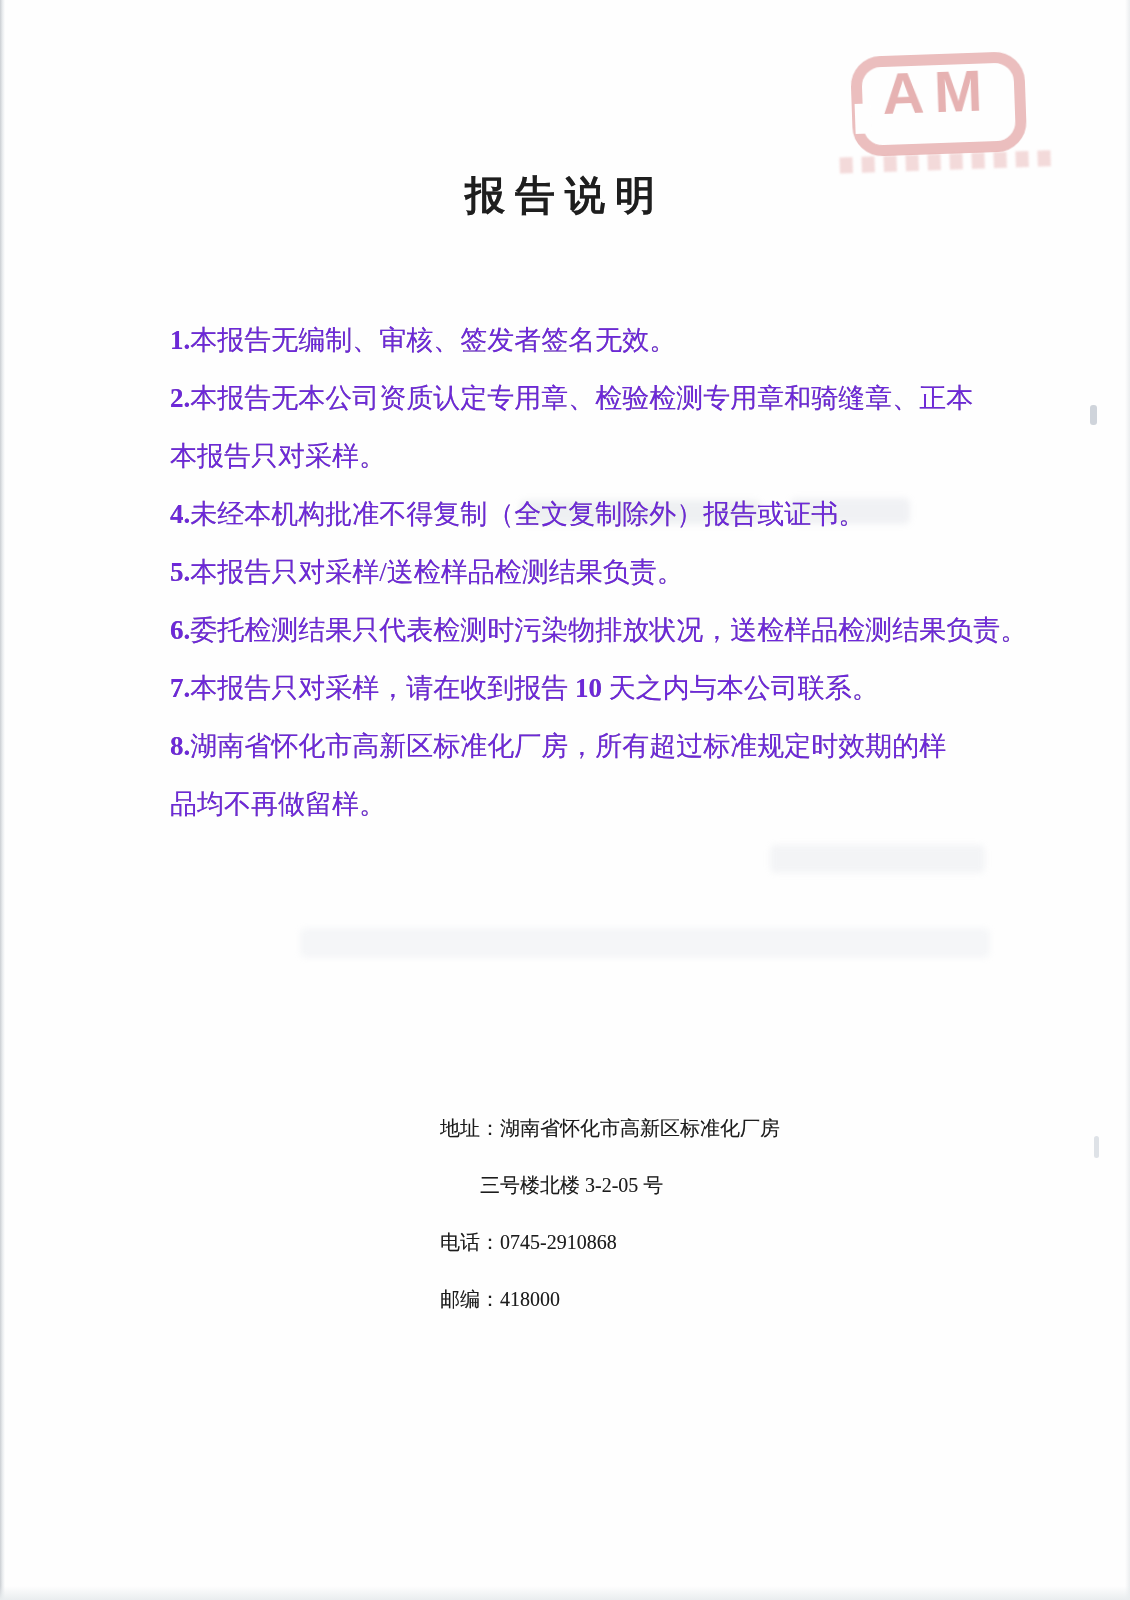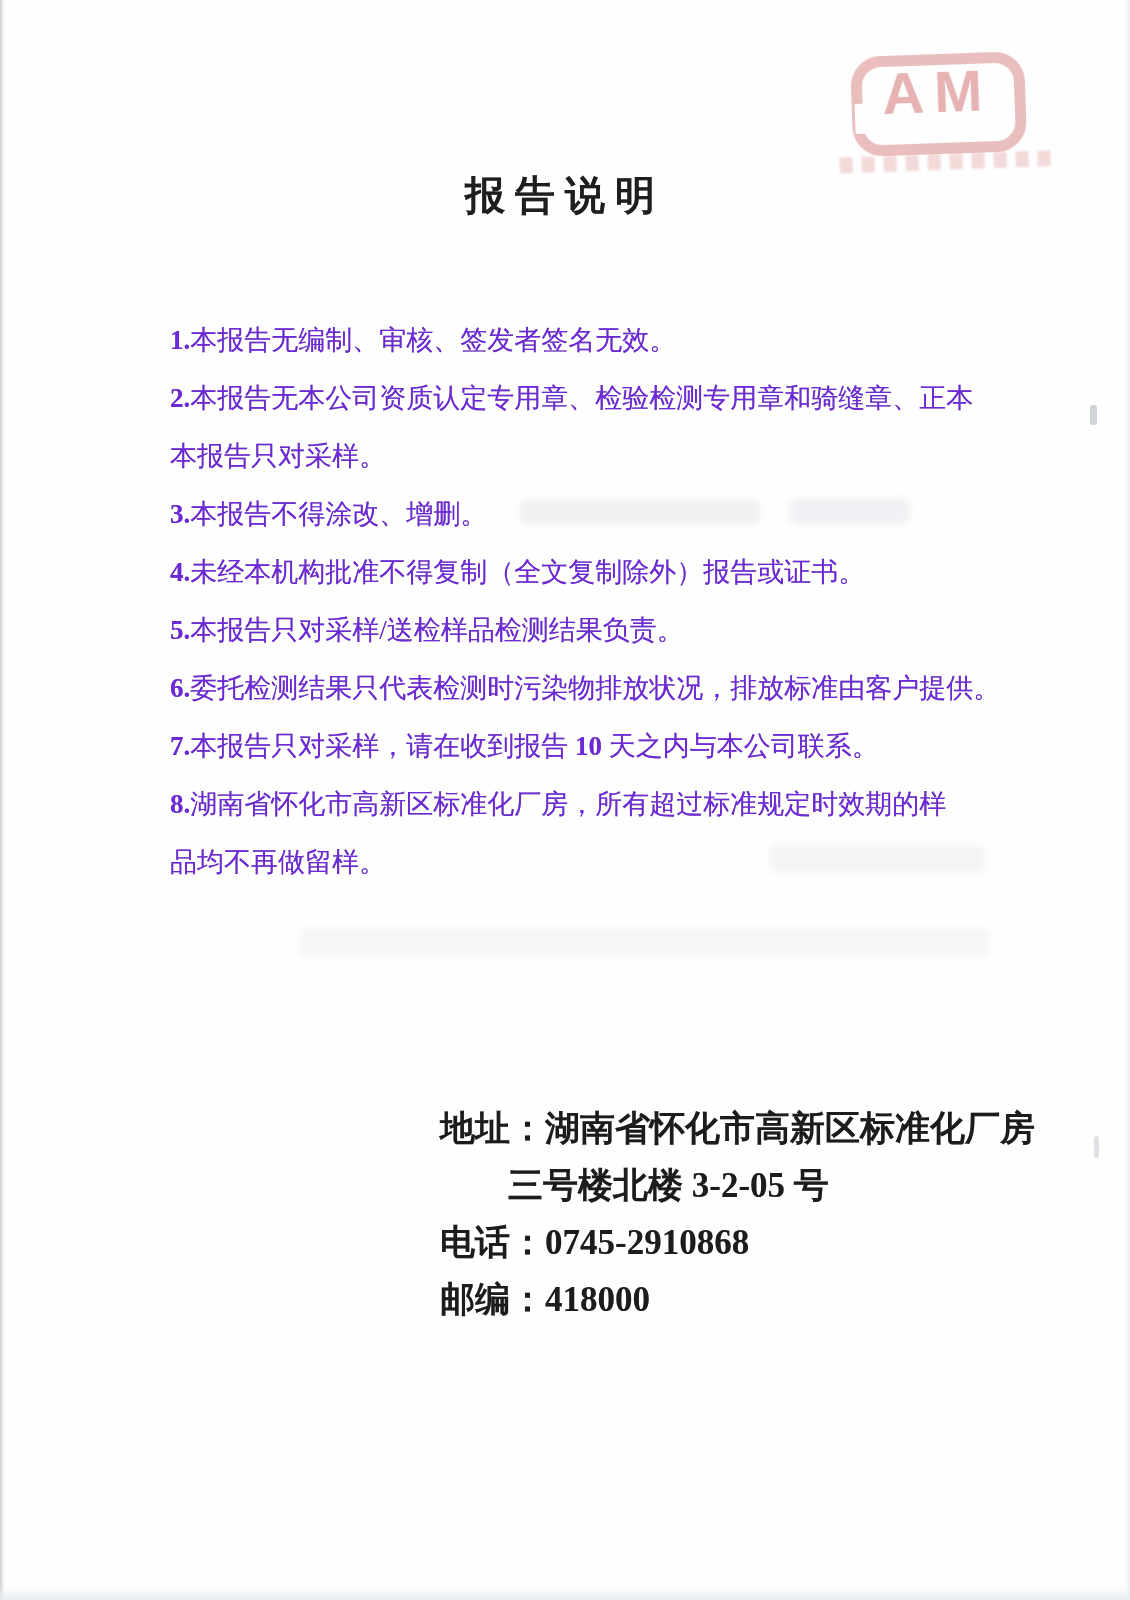--- a/index.html
+++ b/index.html
@@ -40,25 +40,25 @@
   .notice{
     position:absolute;left:170px;top:311px;width:800px;
     font-size:27px;line-height:58px;color:#6d28d9;
     text-shadow:0 0 .5px rgba(0,0,0,.4);
     white-space:nowrap;
   }
   .notice .num{font-weight:bold;font-family:"Liberation Serif","DejaVu Serif",serif;}
   
   .contact{
     position:absolute;left:440px;top:1100px;
-    font-size:35px;line-height:57px;font-weight:bold;color:#1c1c1c;
+    font-size:20px;line-height:57px;font-weight:normal;color:#1c1c1c;
     text-shadow:0 0 .5px rgba(0,0,0,.35);
     white-space:nowrap;
   }
-  .contact .indent{margin-left:68px;}
+  .contact .indent{margin-left:40px;}
   
   .stamp{
     position:absolute;left:848px;top:50px;width:185px;height:128px;
     transform:rotate(-2deg);
     filter:blur(.7px);
   }
   .stamp-frame{
     position:absolute;left:4px;top:4px;width:152px;height:78px;
     border:11px solid rgba(216,125,125,.5);
     border-radius:30px;
@@ -113,24 +113,23 @@
   <div class="bleed bleed-b"></div>
   <div class="bleed bleed-c"></div>
   <div class="bleed bleed-d"></div>
   <div class="mark mark-a"></div>
   <div class="mark mark-b"></div>
 
   <div class="notice">
       <div class="notice-line"><span class="num">1.</span><span>本报告无编制、审核、签发者签名无效。</span></div>
       <div class="notice-line"><span class="num">2.</span><span>本报告无本公司资质认定专用章、检验检测专用章和骑缝章、正本</span></div>
       <div class="notice-line"><span>本报告只对采样。</span></div>
-      <div class="notice-line"><span class="num">3.</span><span>本报告不得涂改、增删。</span></div>
       <div class="notice-line"><span class="num">4.</span><span>未经本机构批准不得复制（全文复制除外）报告或证书。</span></div>
       <div class="notice-line"><span class="num">5.</span><span>本报告只对采样/送检样品检测结果负责。</span></div>
-      <div class="notice-line"><span class="num">6.</span><span>委托检测结果只代表检测时污染物排放状况，排放标准由客户提供。</span></div>
+      <div class="notice-line"><span class="num">6.</span><span>委托检测结果只代表检测时污染物排放状况，送检样品检测结果负责。</span></div>
       <div class="notice-line"><span class="num">7.</span><span>本报告只对采样，请在收到报告 </span><span class="num">10</span><span> 天之内与本公司联系。</span></div>
       <div class="notice-line"><span class="num">8.</span><span>湖南省怀化市高新区标准化厂房，所有超过标准规定时效期的样</span></div>
       <div class="notice-line"><span>品均不再做留样。</span></div>
     </div>
 
   <div class="contact">
     <div>地址：湖南省怀化市高新区标准化厂房</div>
     <div class="indent">三号楼北楼 3-2-05 号</div>
     <div>电话：0745-2910868</div>
     <div>邮编：418000</div>

